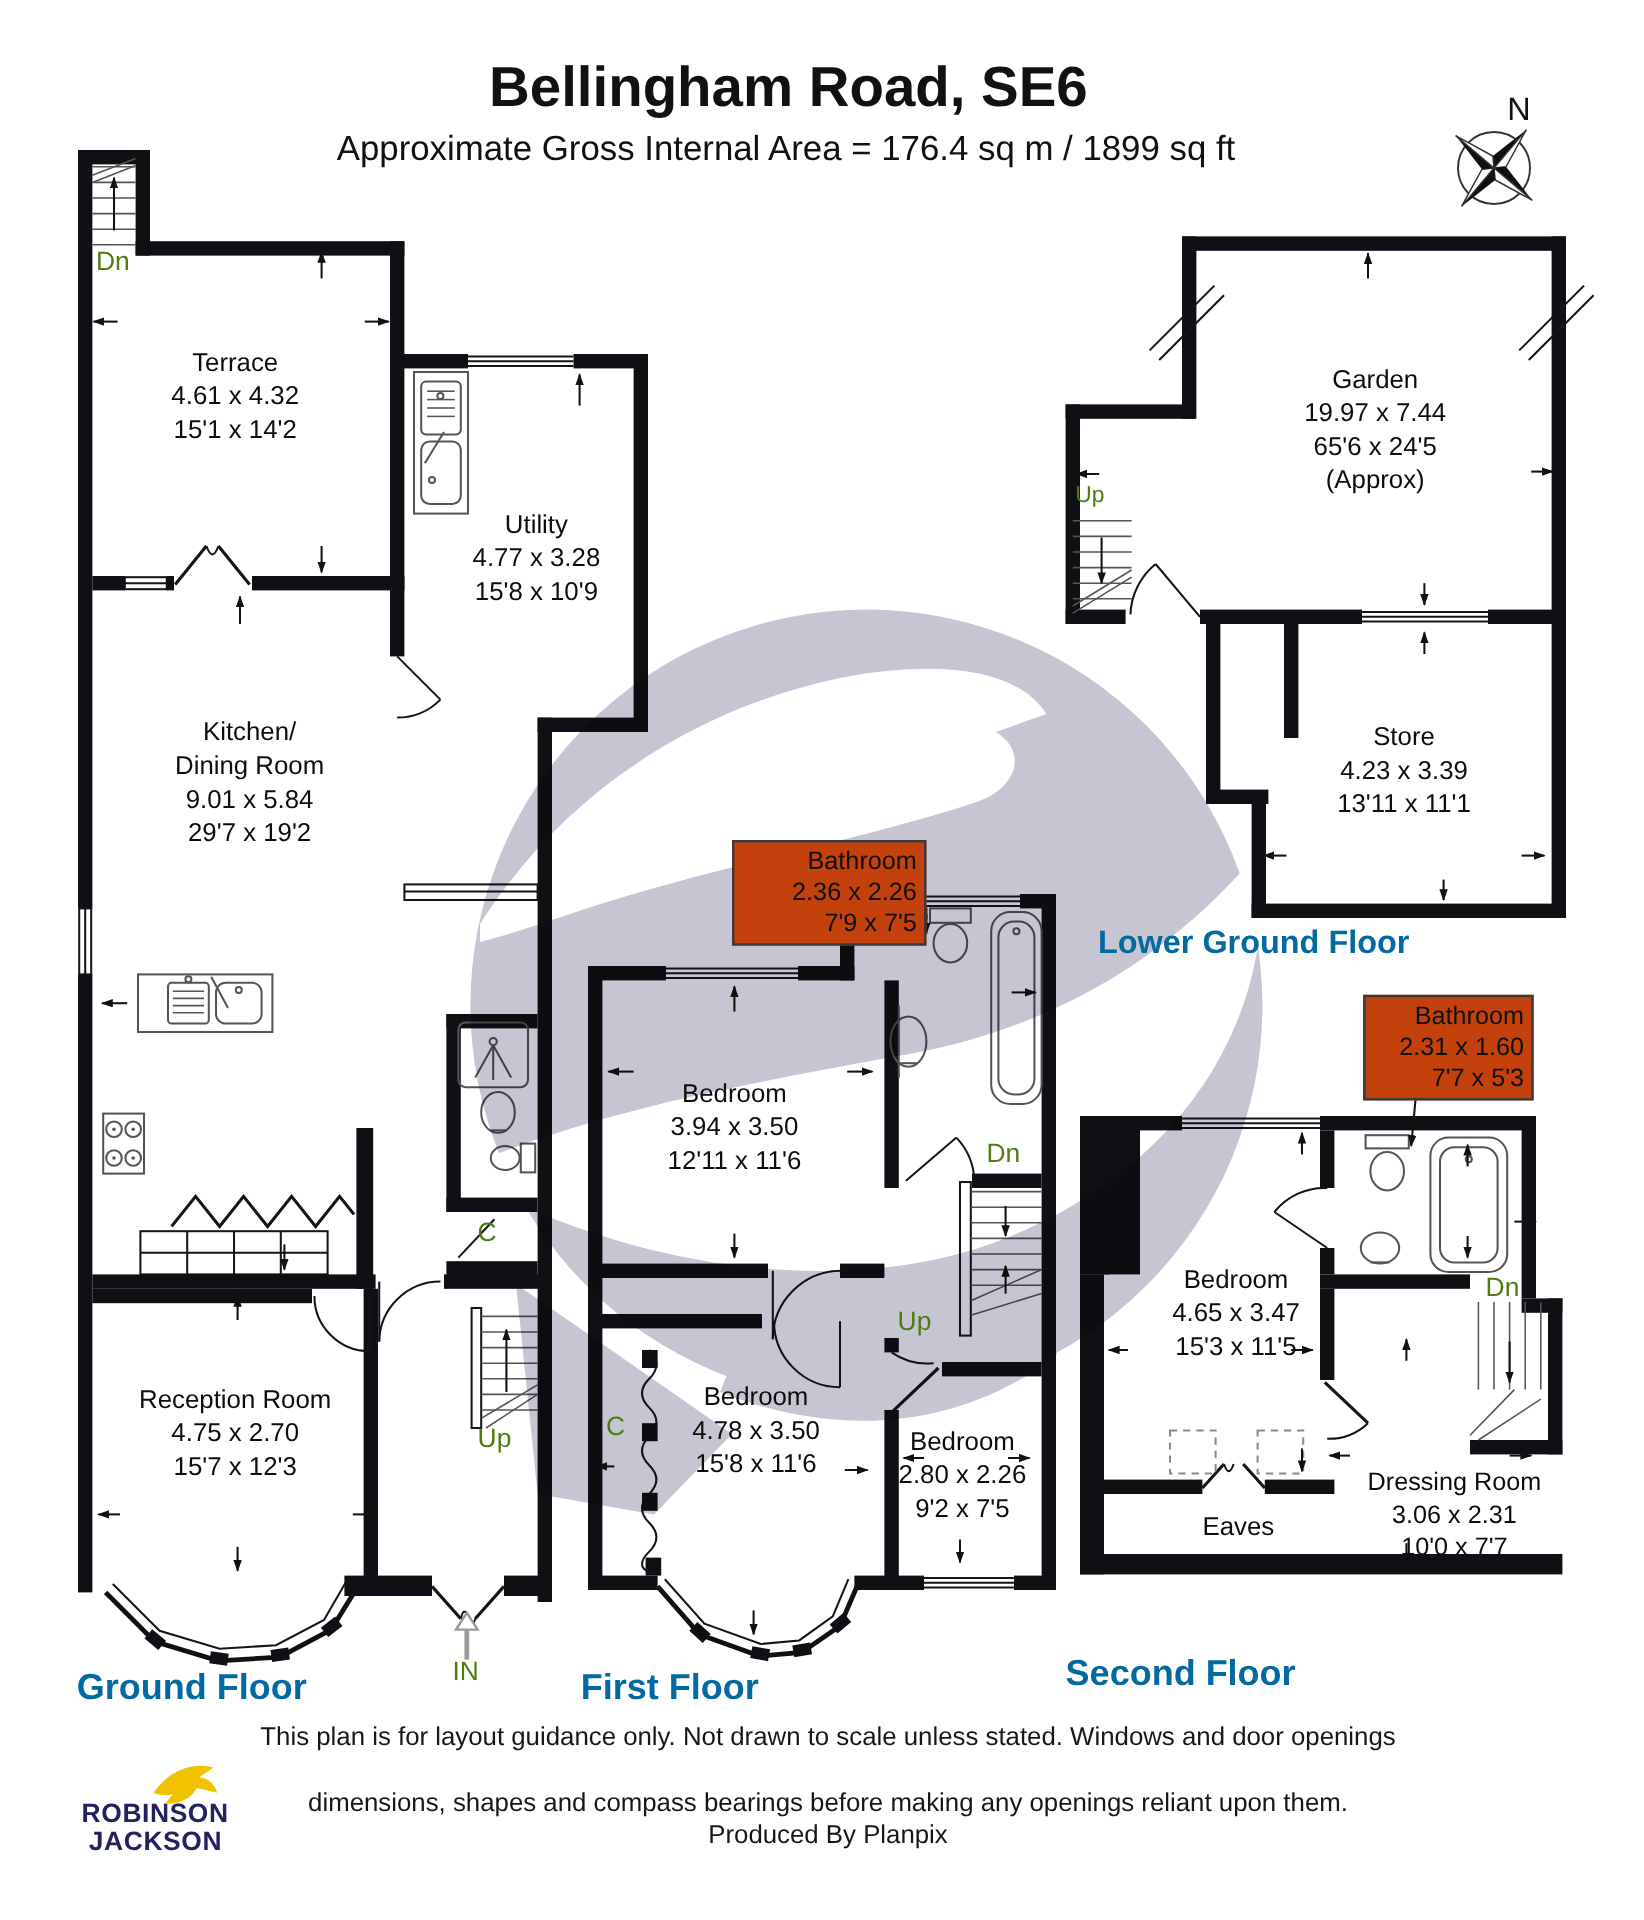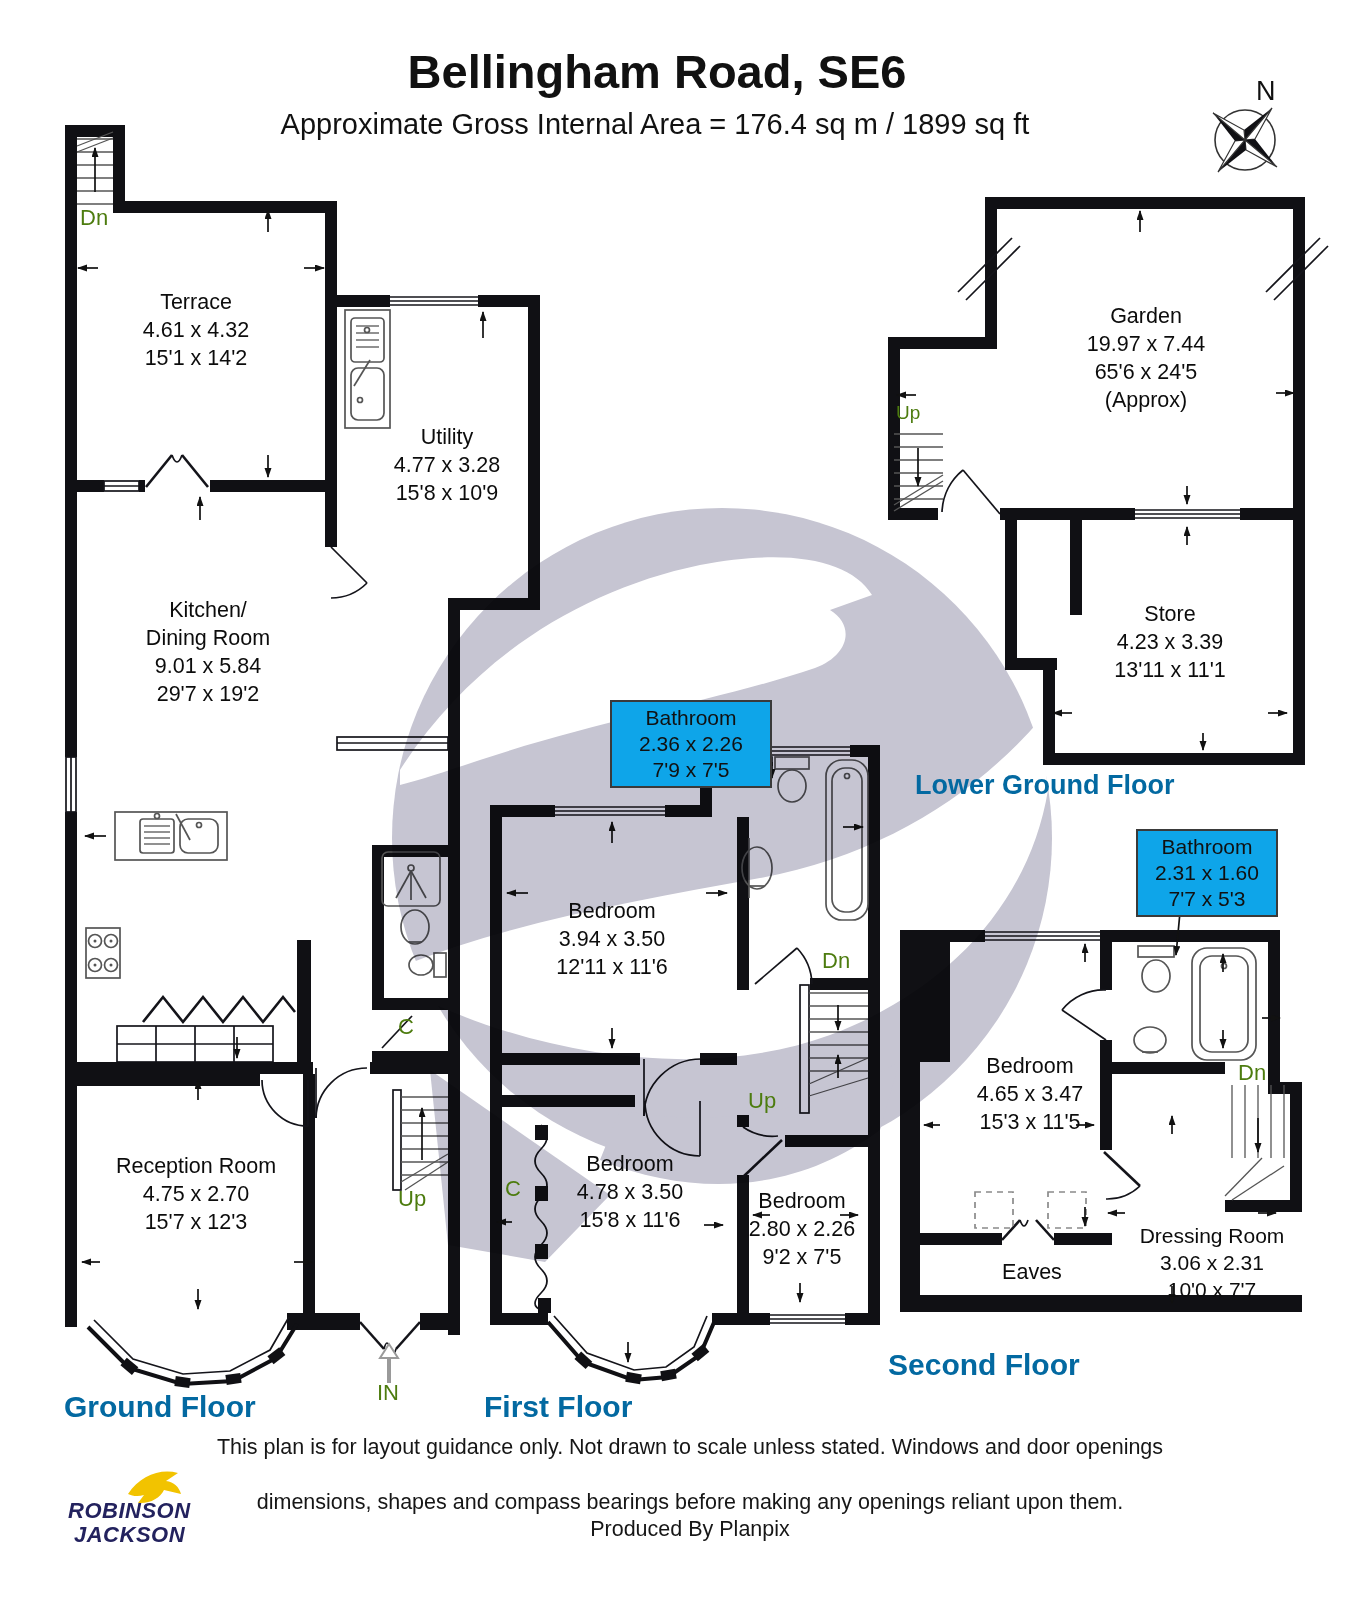--- a/index.html
+++ b/index.html
@@ -6,31 +6,31 @@
   .stage{position:relative;width:1370px;height:1600px;background:#fff;overflow:hidden;
          font-family:"Liberation Sans",sans-serif;color:#111;}
   svg.plan,svg.wm{position:absolute;left:0;top:0;}
   svg.wm{mix-blend-mode:multiply;pointer-events:none;}
   .labels{position:absolute;left:0;top:0;width:100%;height:100%;}
   .lbl{position:absolute;transform:translateX(-50%);text-align:center;
        font-size:21.5px;line-height:28px;white-space:nowrap;color:#0c0c0c;}
   .ann{position:absolute;font-size:22px;line-height:22px;color:#4d7c0f;}
   .small{font-size:19px;}
   .floorlbl{position:absolute;font-size:30px;font-weight:700;color:#0369a1;white-space:nowrap;}
-  .lblbox{position:absolute;background:#0ea5e9;border:2px solid #3a3a3a;text-align:center;
+  .lblbox{position:absolute;background:#c2410c;border:2px solid #3a3a3a;text-align:right;
           font-size:21px;line-height:26px;padding:3px 6px;white-space:nowrap;}
   .title{position:absolute;left:657px;top:44px;transform:translateX(-50%);
          font-size:47px;font-weight:700;white-space:nowrap;}
   .subtitle{position:absolute;left:655px;top:108px;transform:translateX(-50%);
             font-size:29px;white-space:nowrap;}
   .disc{position:absolute;transform:translateX(-50%);left:690px;font-size:21.5px;
         line-height:27px;white-space:nowrap;color:#161616;}
   .north{position:absolute;left:1256px;top:76px;font-size:27px;color:#111;}
   .logo{position:absolute;left:58px;top:1462px;width:150px;height:90px;}
-  .logo .t1,.logo .t2{position:absolute;font-weight:700;font-style:italic;
+  .logo .t1,.logo .t2{position:absolute;font-weight:700;
         letter-spacing:.5px;color:#23225e;font-size:22px;white-space:nowrap;}
   .logo .t1{left:10px;top:36px;}
   .logo .t2{left:16px;top:60px;}
 </style>
 </head>
 <body>
 
 <div class="stage">
 
 <svg class="plan" width="1370" height="1600" viewBox="0 0 1370 1600">
@@ -559,21 +559,21 @@
   </div>
   <div class="lbl" style="left:1212px;top:1222px;font-size:21px;line-height:27px">
     <div>Dressing Room</div>
     <div>3.06 x 2.31</div>
     <div>10'0 x 7'7</div>
   </div>
   <div class="lbl" style="left:1032px;top:1258px">
     <div>Eaves</div>
   </div>
   <div class="ann" style="left:1238px;top:1062px">Dn</div>
-  <div class="floorlbl" style="left:888px;top:1348px">Second Floor</div>
+  <div class="floorlbl" style="left:888px;top:1378px">Second Floor</div>
 
   <div class="disc" style="top:1434px">This plan is for layout guidance only. Not drawn to scale unless stated. Windows and door openings</div>
   <div class="disc" style="top:1489px">dimensions, shapes and compass bearings before making any openings reliant upon them.</div>
   <div class="disc" style="top:1516px">Produced By Planpix</div>
 
   <div class="logo">
     <span class="t1">ROBINSON</span>
     <span class="t2">JACKSON</span>
   </div>
 

